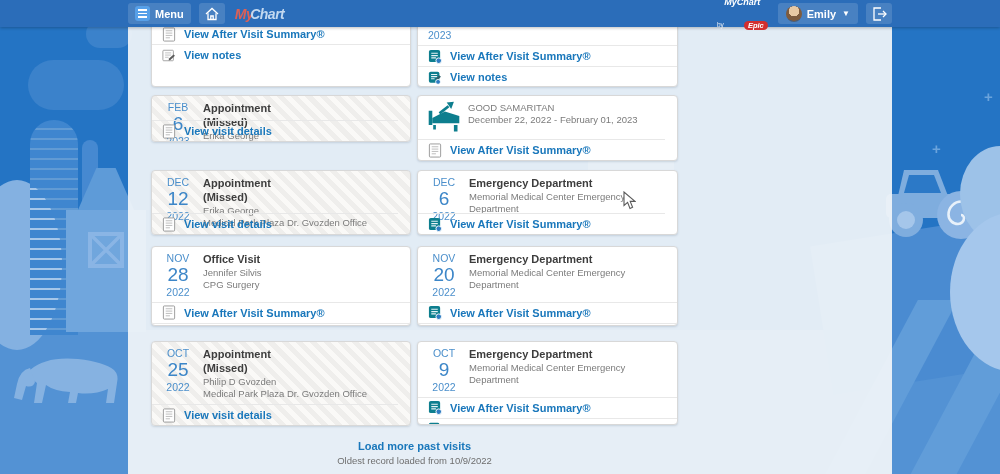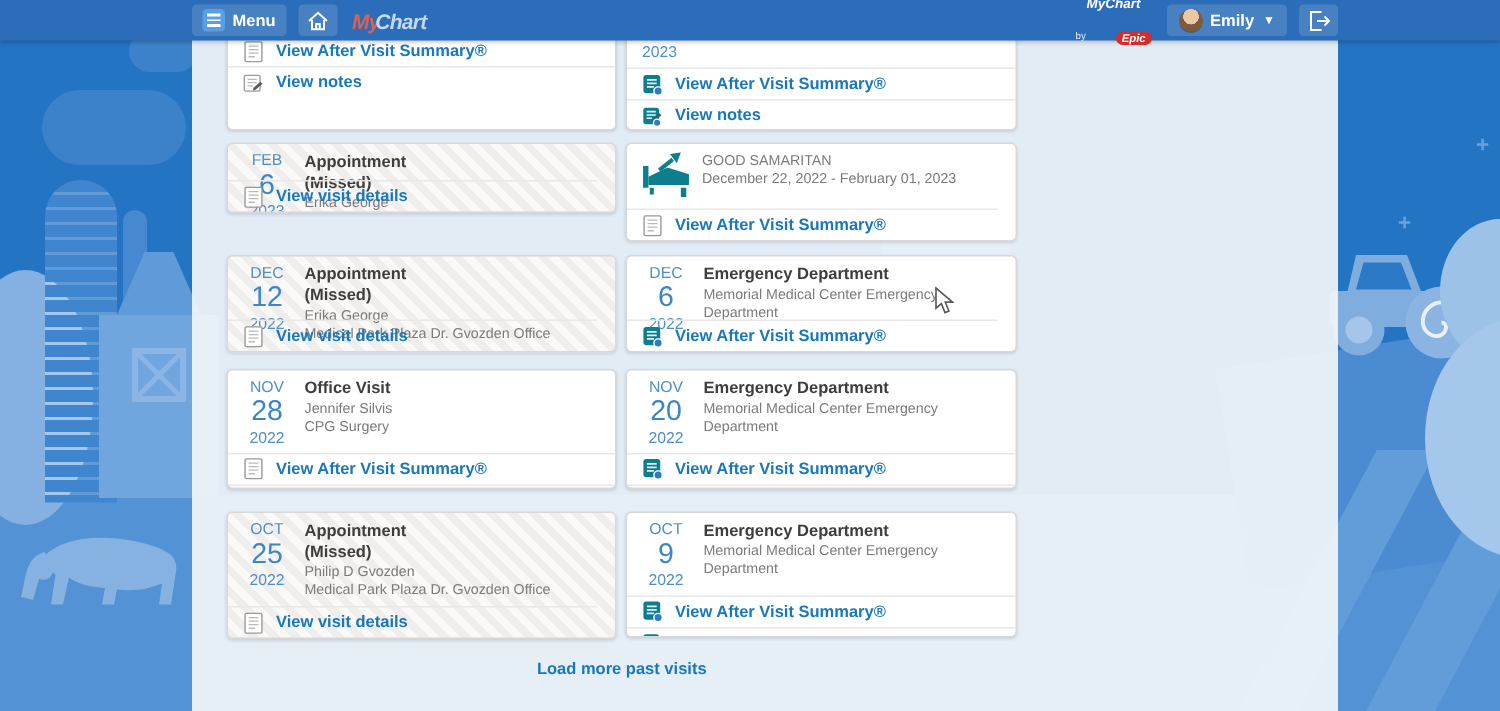--- a/index.html
+++ b/index.html
@@ -425,19 +425,20 @@
           <path d="M3.5 4.5h7M3.5 7h7M3.5 9.5h4" stroke="#e7f4f6" stroke-width="1.2"></path>
           <path d="M8.5 9.5 L13 5.5 L14.8 7.2 L10.2 11.3 Z" fill="#31606a"></path>
           <circle cx="11.5" cy="13" r="2.8" fill="#2e7cc2" stroke="#fff" stroke-width="1"></circle>
         </svg>
       <span class="lk">View notes</span>
     </div>
   </div>
 
   <div class="footer">
     <div class="loadmore">Load more past visits</div>
+    <div class="oldest">Oldest record loaded from 10/9/2022</div>
   </div>
 
   <svg class="cursor" width="13" height="19" viewBox="0 0 13 19">
     <path d="M1 1 L1 14.5 L4.6 11.4 L7 17.4 L9.6 16.3 L7.2 10.4 L12 10.4 Z" fill="#fff" stroke="#5a5a5a" stroke-width="1.1"></path>
   </svg>
 
 </div>
 
 </body></html>

